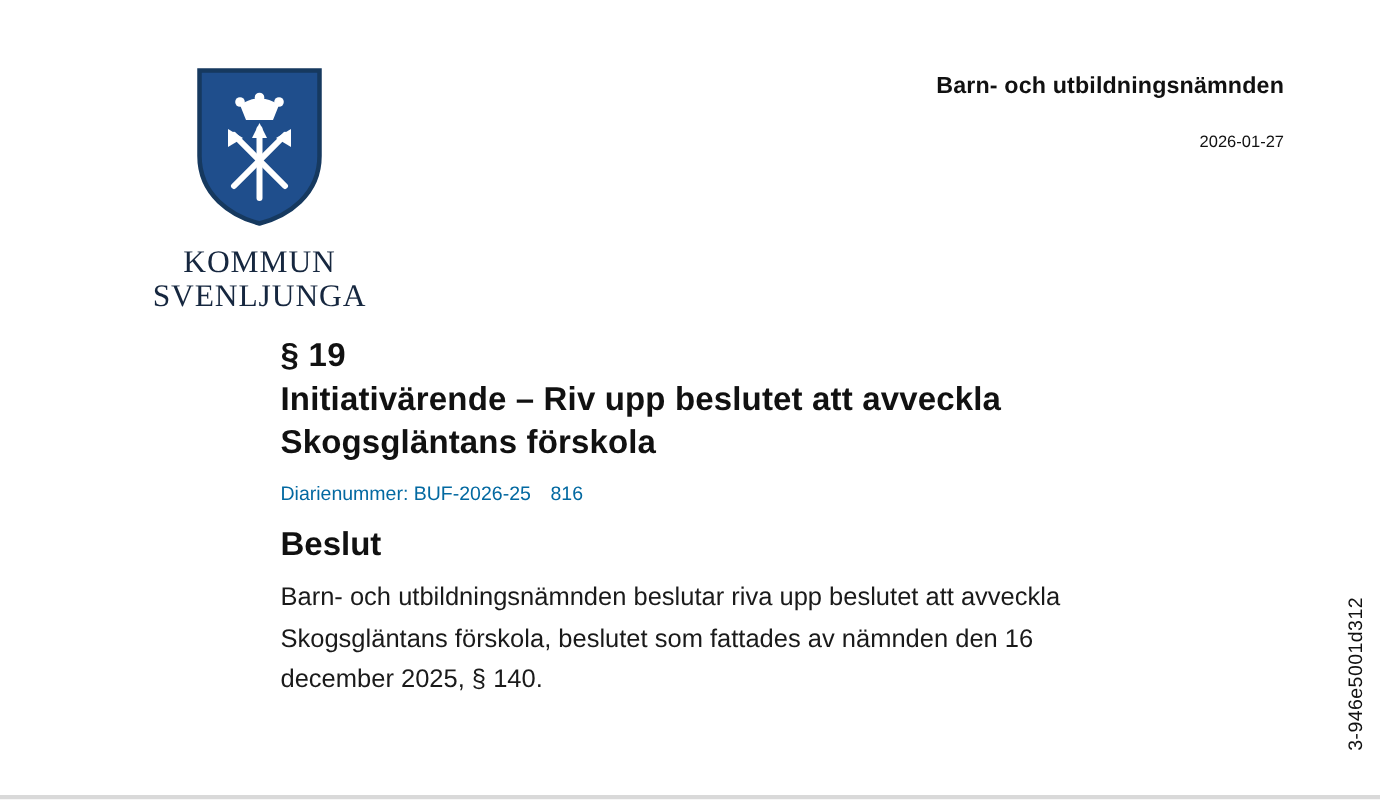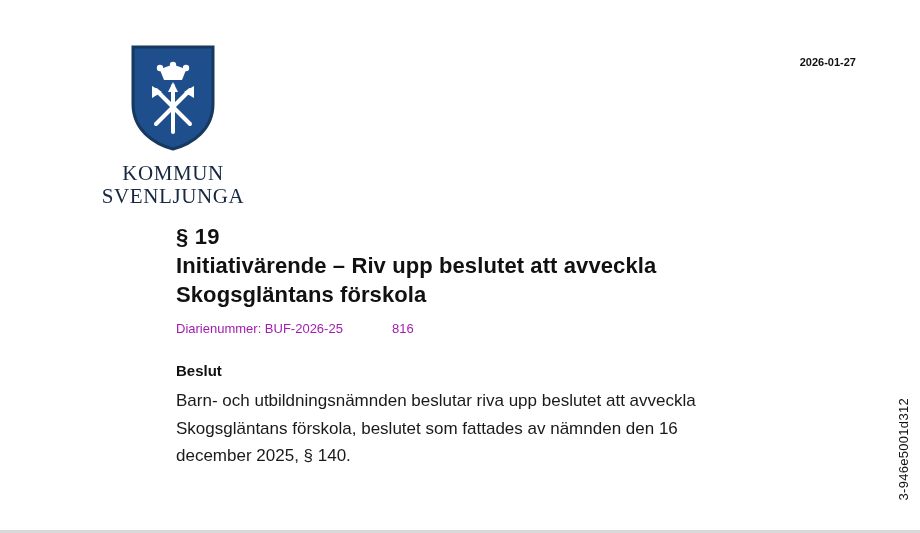--- a/index.html
+++ b/index.html
@@ -34,23 +34,23 @@
     line-height: 1.25;
   }
   .header-right .org {
     font-size: 15.5px;
     font-weight: bold;
     color: #111;
     letter-spacing: 0.1px;
   }
   .header-right .date {
     font-size: 11px;
-    font-weight: bold;
+    font-weight: normal;
     color: #111;
-    margin-top: 8px;
+    margin-top: 22px;
   }
 
   
   .logo-block {
     position: absolute;
     top: 44px;
     left: 78px;
     width: 190px;
     text-align: center;
   }
@@ -66,21 +66,21 @@
     letter-spacing: 0.6px;
     color: #16273f;
     line-height: 1.08;
     font-weight: 400;
   }
   .logo-text div { white-space: nowrap; }
 
   
   .content {
     position: absolute;
-    left: 176px;
+    left: 187px;
     top: 222px;
     width: 600px;
   }
   .sec-num {
     font-size: 22px;
     font-weight: bold;
     color: #111;
     line-height: 1.32;
     letter-spacing: 0.2px;
   }
@@ -88,31 +88,30 @@
     font-size: 22px;
     font-weight: bold;
     color: #111;
     line-height: 1.32;
     letter-spacing: 0.1px;
     max-width: 580px;
   }
   .meta-row {
     margin-top: 12px;
     font-size: 13px;
-    color: #a21caf;
+    color: #0369a1;
     display: flex;
     align-items: baseline;
-    gap: 36px;
   }
   .meta-diarienr { width: 180px; }
   .meta-code { }
 
   .decision-head {
-    margin-top: 26px;
-    font-size: 15px;
+    margin-top: 14px;
+    font-size: 22px;
     font-weight: bold;
     color: #111;
   }
   .decision-body {
     margin-top: 8px;
     font-size: 17px;
     line-height: 1.62;
     color: #1a1a1a;
     max-width: 575px;
   }
@@ -139,20 +138,21 @@
     height: 3px;
     background: #d9d9d9;
   }
 </style>
 </head>
 <body>
 
 <div class="page">
 
   <div class="header-right">
+    <div class="org">Barn- och utbildningsnämnden</div>
     <div class="date">2026-01-27</div>
   </div>
 
   <div class="logo-block">
     <div class="shield-wrap">
       <svg viewBox="0 0 86 108" width="86" height="108" aria-hidden="true">
         <path d="M3 3 H83 V60 C83 86 62 100 43 105 C24 100 3 86 3 60 Z" fill="#1f4e8c" stroke="#16395f" stroke-width="3"></path>
 
         <path d="M30 26 q13 -9 26 0 l-4 10 h-18 Z" fill="#ffffff"></path>
         <circle cx="30" cy="24" r="3.2" fill="#ffffff"></circle>

